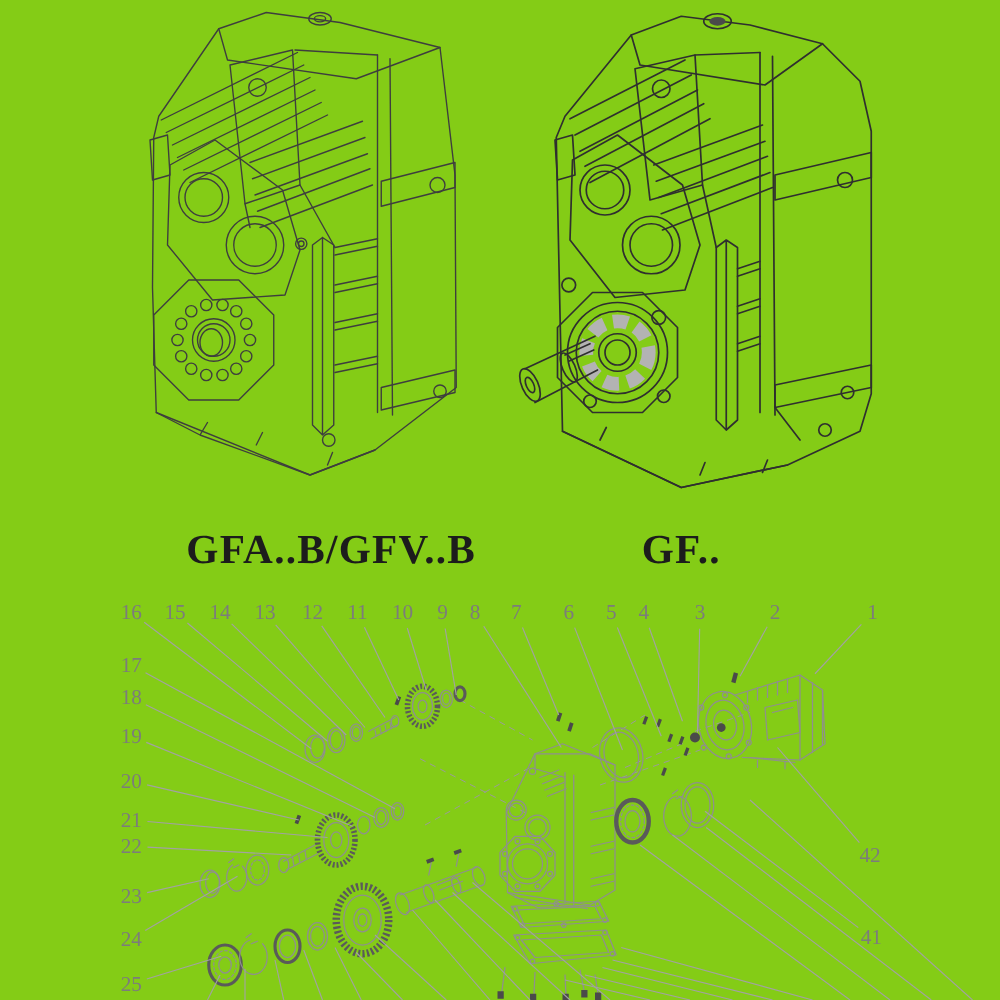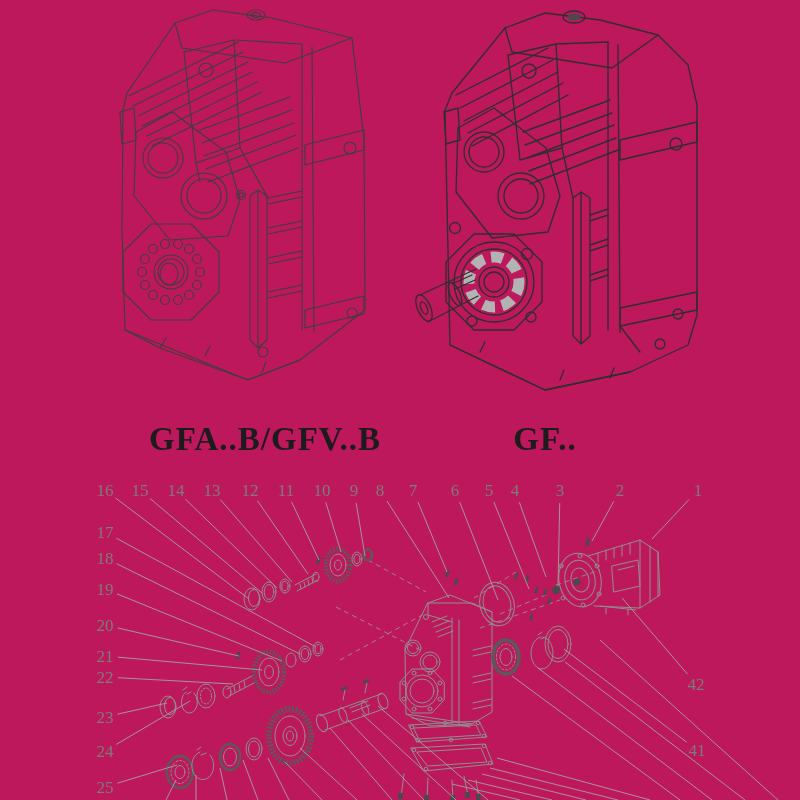--- a/index.html
+++ b/index.html
@@ -1,16 +1,16 @@
 <!DOCTYPE html>
 <html><head>
 <meta charset="utf-8">
 <style>
   html,body{margin:0;padding:0;background:#e8e8e8;}
-  .page{position:relative;width:800px;height:800px;background:#be185d;overflow:hidden;
+  .page{position:relative;width:800px;height:800px;background:#84cc16;overflow:hidden;
         font-family:"Liberation Serif", serif;}
   svg{display:block}
   .model-label{font-family:"Liberation Serif",serif;font-weight:bold;font-size:33px;
                fill:#1c1c1c;letter-spacing:1px;}
   .callout-num{font-family:"Liberation Serif",serif;font-size:17px;fill:#7c7c7c;}
   .gbox{fill:none;stroke:#3e3e3e;stroke-width:1.1;stroke-linejoin:round;stroke-linecap:round;}
   .gbox2{fill:none;stroke:#2f2f2f;stroke-width:1.35;stroke-linejoin:round;stroke-linecap:round;}
   .part{fill:none;stroke:#8f8f8f;stroke-width:1;stroke-linejoin:round;stroke-linecap:round;}
   .dark{fill:#4a4a4a;stroke:none;}
   .rim{fill:none;stroke:#5a5a5a;}

